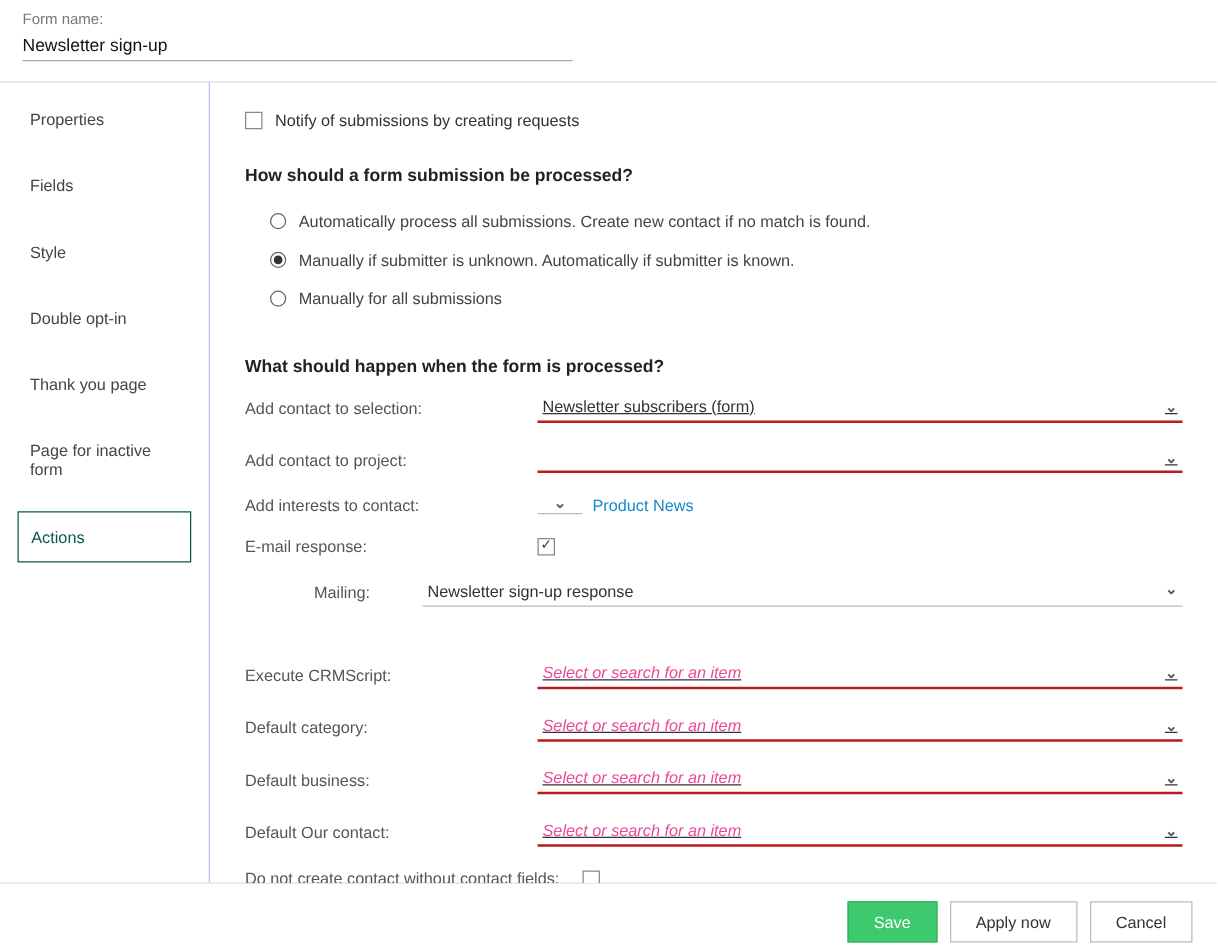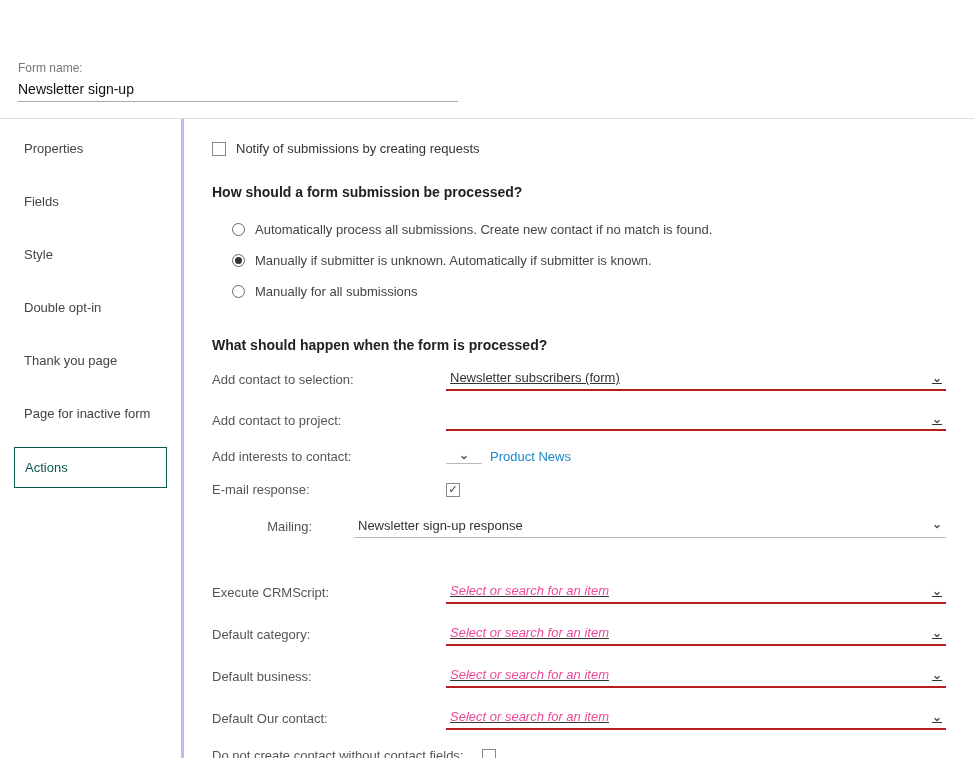--- a/index.html
+++ b/index.html
@@ -7,22 +7,21 @@
     margin: 0;
     font-family: "Segoe UI", Arial, sans-serif;
     font-size: 13px;
     color: #333;
     background: #fff;
     width: 974px;
     height: 758px;
     overflow: hidden;
   }
   .header {
-    padding: 19px 18px 4px 18px;
-    margin-top: 42px;
+    padding: 8px 18px 4px 18px;
   }
   .header-label {
     color: #777;
     font-size: 12px;
     margin-bottom: 2px;
   }
   .header-input {
     border: none;
     border-bottom: 1px solid #aaa;
     font-size: 14px;
@@ -33,22 +32,22 @@
   }
   .divider {
     border-top: 1px solid #e0e0e0;
     margin-top: 12px;
   }
   .body {
     display: flex;
     height: 640px;
   }
   .sidebar {
-    width: 184px;
-    border-right: 3px solid #c4b5fd;
+    width: 168px;
+    border-right: 1px solid #c4b5fd;
     padding: 10px 14px;
   }
   .tab {
     padding: 12px 10px;
     color: #444;
     cursor: pointer;
     font-size: 13px;
   }
   .tab + .tab { margin-top: 14px; }
   .tab.active {

